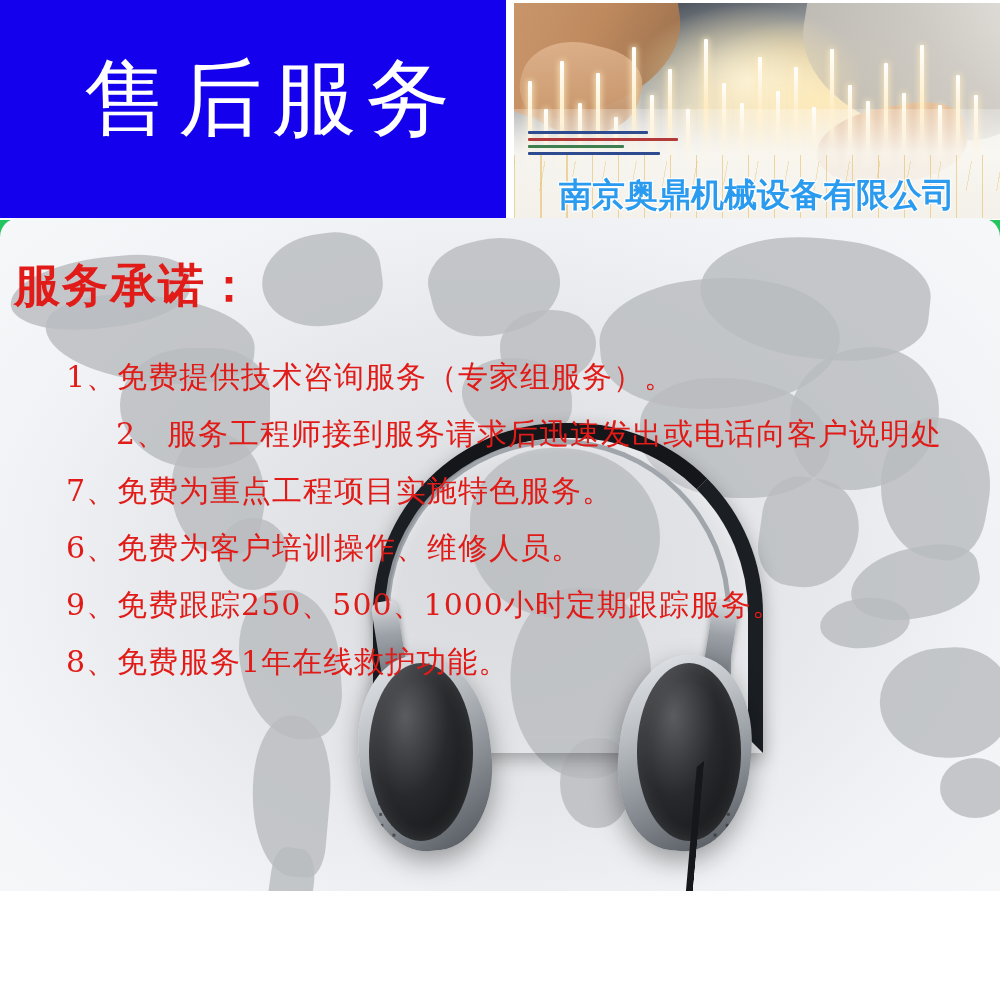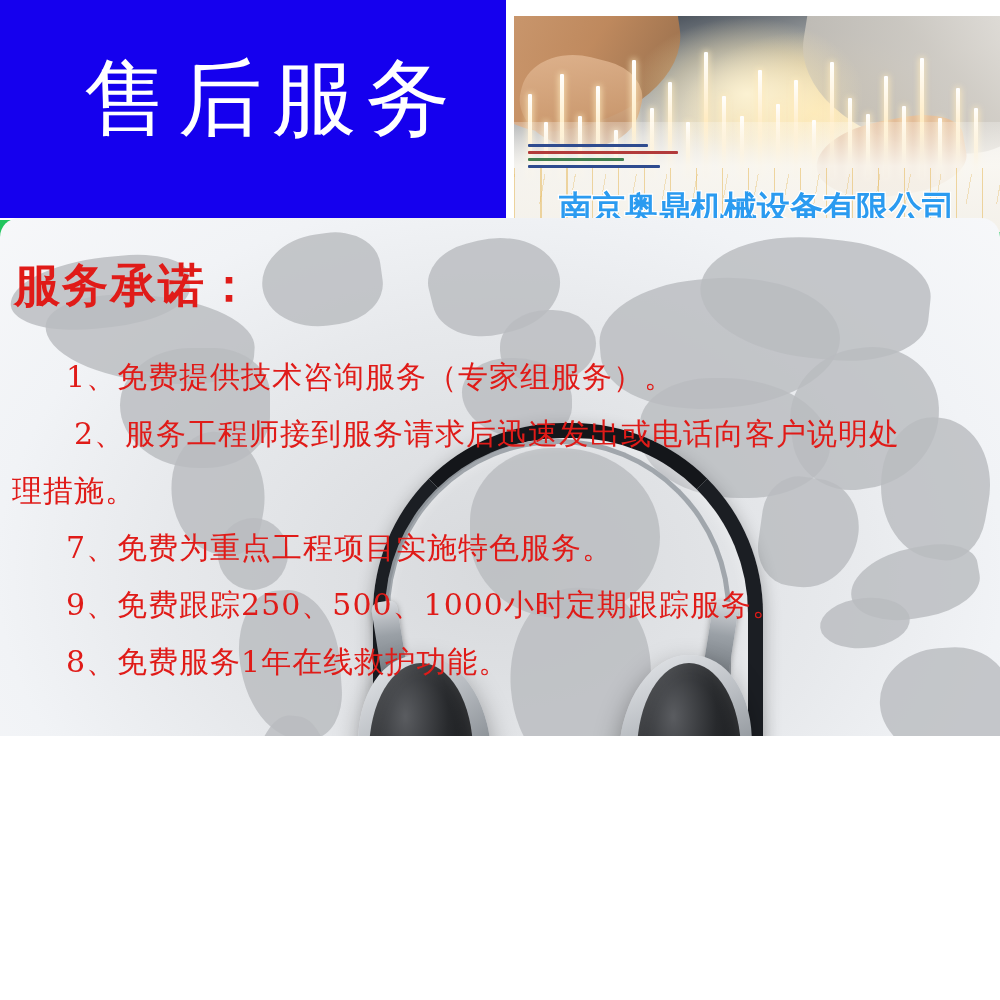--- a/index.html
+++ b/index.html
@@ -6,21 +6,21 @@
     margin: 0;
     padding: 0;
     background: #ffffff;
   }
   body {
     font-family: "DejaVu Serif", "Liberation Serif", serif;
   }
   #page {
     position: relative;
     width: 1000px;
-    height: 736px;
+    height: 891px;
     overflow: hidden;
     background: #22c55e;
   }
 
   
   .header-band {
     position: absolute;
     left: 0;
     top: 0;
     width: 1000px;
@@ -45,21 +45,21 @@
     letter-spacing: 10px;
     color: #ffffff;
     white-space: nowrap;
     font-weight: 400;
   }
 
   
   .photo-block {
     position: absolute;
     left: 514px;
-    top: 16px;
+    top: 3px;
     width: 486px;
     height: 216px;
     overflow: hidden;
     background: #cfd6de;
   }
   .photo-bg {
     position: absolute;
     inset: 0;
     background:
       radial-gradient(ellipse 180px 110px at 62% 45%, rgba(255,236,190,0.95) 0%, rgba(255,226,160,0.45) 45%, rgba(255,220,150,0) 75%),
@@ -321,21 +321,21 @@
     color: #e01b18;
     white-space: nowrap;
     letter-spacing: 1px;
     font-weight: 400;
     padding-left: 12px;
   }
   .p-line.indent {
     padding-left: 66px;
   }
   .p-line.indent2 {
-    padding-left: 74px;
+    padding-left: 116px;
   }
 </style>
 </head>
 <body>
 
 <div id="page">
 
   <div class="header-band">
 
     <div class="title-block">
@@ -443,22 +443,22 @@
       <div class="hs-pad hs-pad-r" style="right:14px;top:240px;"></div>
       <div class="hs-boom"></div>
       <div class="hs-mic"></div>
     </div>
 
     <div class="content">
       <div class="section-title">服务承诺：</div>
       <div class="promise-list">
         <div class="p-line indent">1、免费提供技术咨询服务（专家组服务）。</div>
         <div class="p-line indent2">2、服务工程师接到服务请求后迅速发出或电话向客户说明处</div>
-        <div class="p-line">理措施。</div>
         <div class="p-line indent">7、免费为重点工程项目实施特色服务。</div>
+        <div class="p-line indent">6、免费为客户培训操作、维修人员。</div>
         <div class="p-line indent">9、免费跟踪250、500、1000小时定期跟踪服务。</div>
         <div class="p-line indent">8、免费服务1年在线救护功能。</div>
       </div>
     </div>
 
   </div>
 
 </div>
 
 </body></html>

